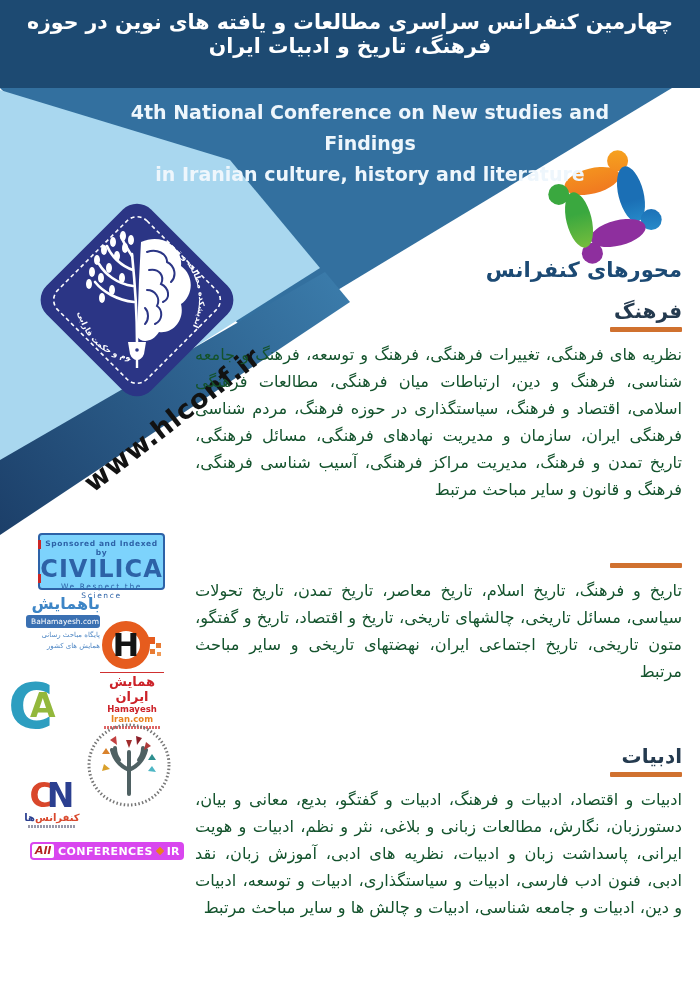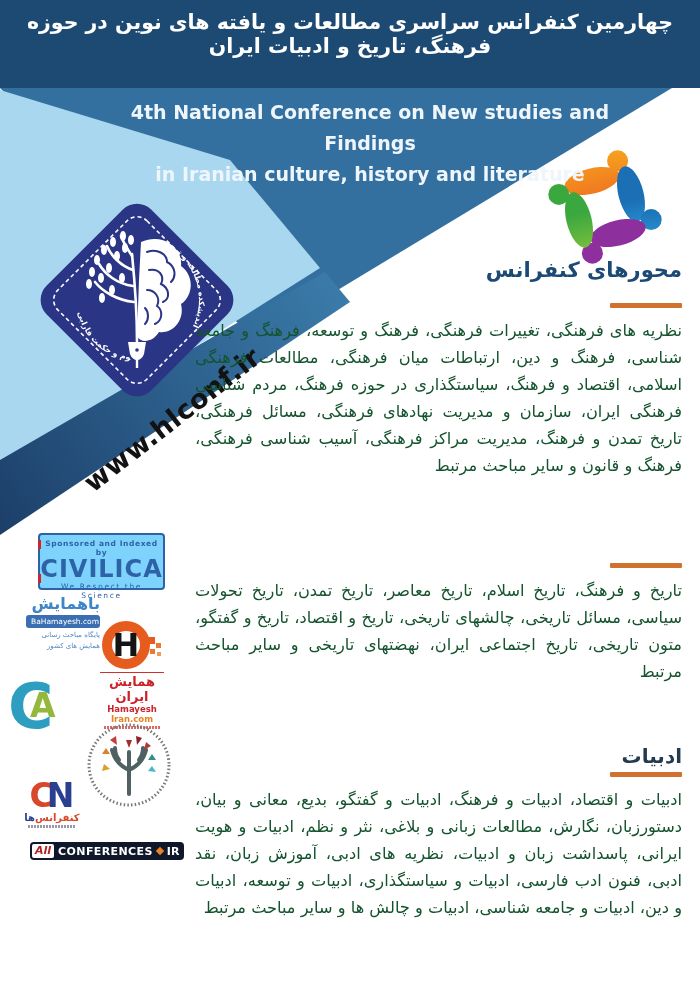--- a/index.html
+++ b/index.html
@@ -47,21 +47,21 @@
   .ca-a{position:absolute;left:22px;top:2px;font-size:33px;font-weight:bold;color:#93b83c;}
 
   .cn-logo{left:20px;top:780px;width:64px;text-align:center;}
   .cn-row{font-size:33px;font-weight:bold;line-height:32px;}
   .cn-c{color:#d9472b;} .cn-n{color:#2b3f90;margin-left:-7px;}
   .cn-fa{font-size:10px;font-weight:bold;direction:rtl;}
   .cn-fa .red{color:#d9472b;} .cn-fa .blue{color:#2b3f90;}
   .cn-tiny{height:3px;margin:2px 8px 0 8px;background:repeating-linear-gradient(90deg,#99a 0 2px,#fff 2px 3px);}
 
   .allconf{left:30px;top:842px;display:flex;align-items:center;}
-  .ac-pill{display:flex;align-items:center;background:#0f172a;border-radius:4px;padding:2px 5px 2px 2px;gap:4px;}
+  .ac-pill{display:flex;align-items:center;background:#d946ef;border-radius:4px;padding:2px 5px 2px 2px;gap:4px;}
   .ac-all{background:#fff;border-radius:2px;color:#b32421;font-size:11px;font-weight:bold;font-style:italic;padding:0 3px;line-height:14px;}
   .ac-conf{color:#fff;font-size:11px;font-weight:bold;letter-spacing:.4px;}
   .ac-dot{width:6px;height:6px;background:#e8821e;transform:rotate(45deg);}
   .ac-ir{color:#fff;font-size:11px;font-weight:bold;}
 </style>
 </head>
 <body>
 
 <div class="poster">
 
@@ -174,20 +174,21 @@
   <div class="abs title-fa">چهارمین کنفرانس سراسری مطالعات و یافته های نوین در حوزه فرهنگ، تاریخ و ادبیات ایران</div>
   <div class="abs title-en">
     <div>4th National Conference on New studies and Findings</div>
     <div>in Iranian culture, history and literature</div>
   </div>
   <div class="abs website">www.hlconf.ir</div>
 
   <div class="abs topics-heading">محورهای کنفرانس</div>
 
   <div class="abs section sec-culture">
+    <div class="sec-head">فرهنگ</div>
     <div class="sec-underline"></div>
     <div class="sec-body">نظریه های فرهنگی، تغییرات فرهنگی، فرهنگ و توسعه، فرهنگ و جامعه شناسی، فرهنگ و دین، ارتباطات میان فرهنگی، مطالعات فرهنگی اسلامی، اقتصاد و فرهنگ، سیاستگذاری در حوزه فرهنگ، مردم شناسی فرهنگی ایران، سازمان و مدیریت نهادهای فرهنگی، مسائل فرهنگی، تاریخ تمدن و فرهنگ، مدیریت مراکز فرهنگی، آسیب شناسی فرهنگی، فرهنگ و قانون و سایر مباحث مرتبط</div>
   </div>
 
   <div class="abs section sec-history">
     <div class="sec-underline"></div>
     <div class="sec-body">تاریخ و فرهنگ، تاریخ اسلام، تاریخ معاصر، تاریخ تمدن، تاریخ تحولات سیاسی، مسائل تاریخی، چالشهای تاریخی، تاریخ و اقتصاد، تاریخ و گفتگو، متون تاریخی، تاریخ اجتماعی ایران، نهضتهای تاریخی و سایر مباحث مرتبط</div>
   </div>
 
   <div class="abs section sec-literature">

